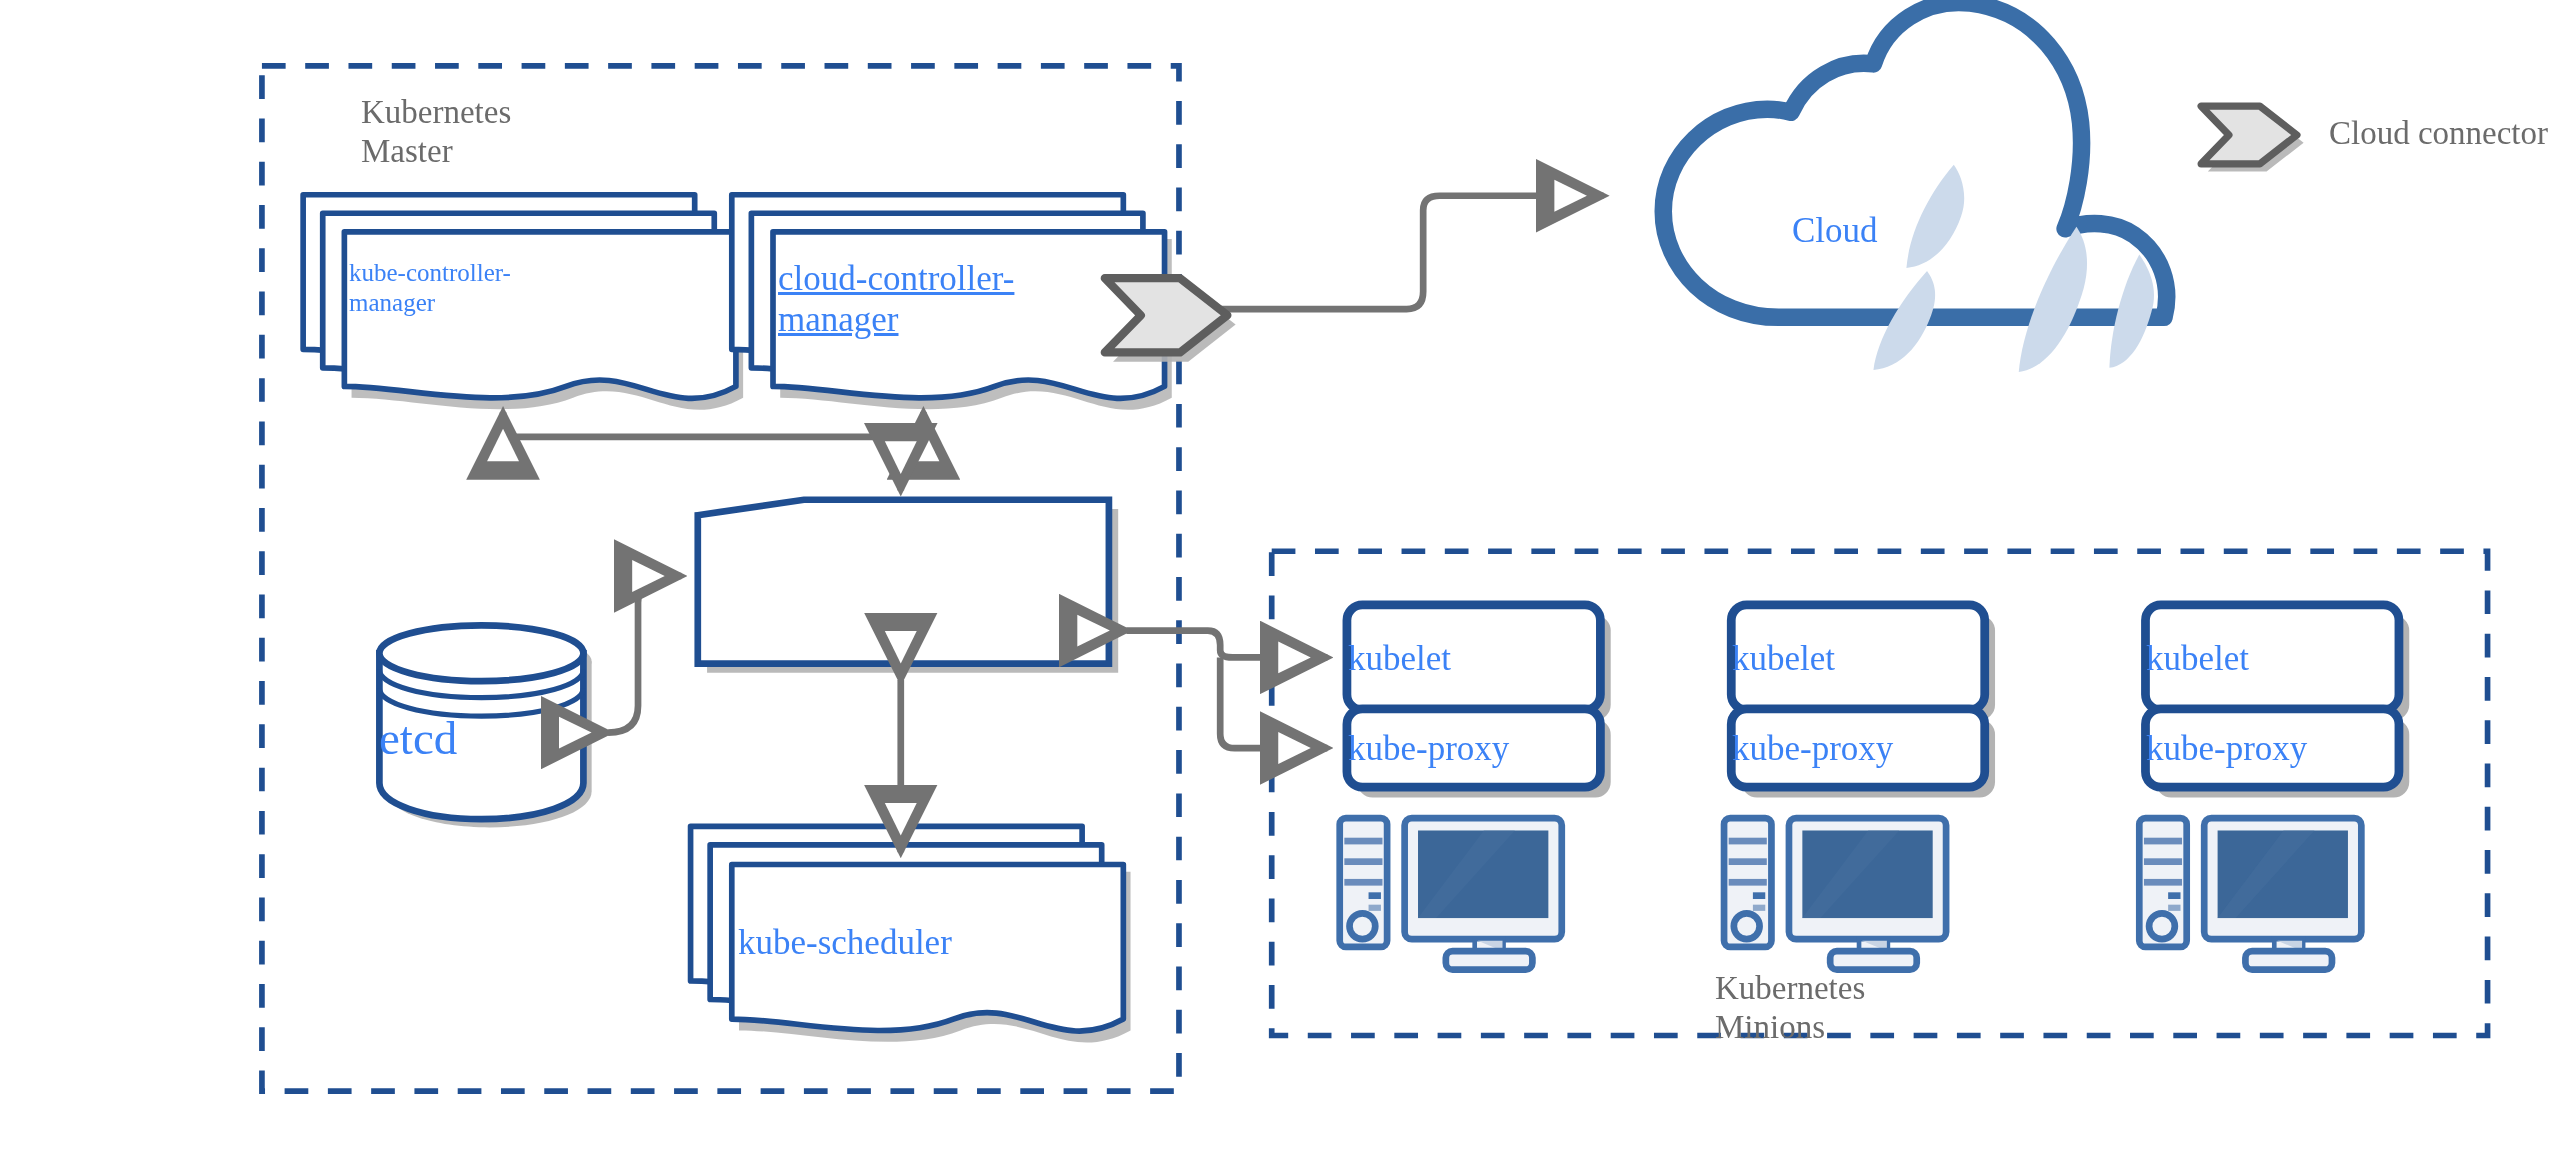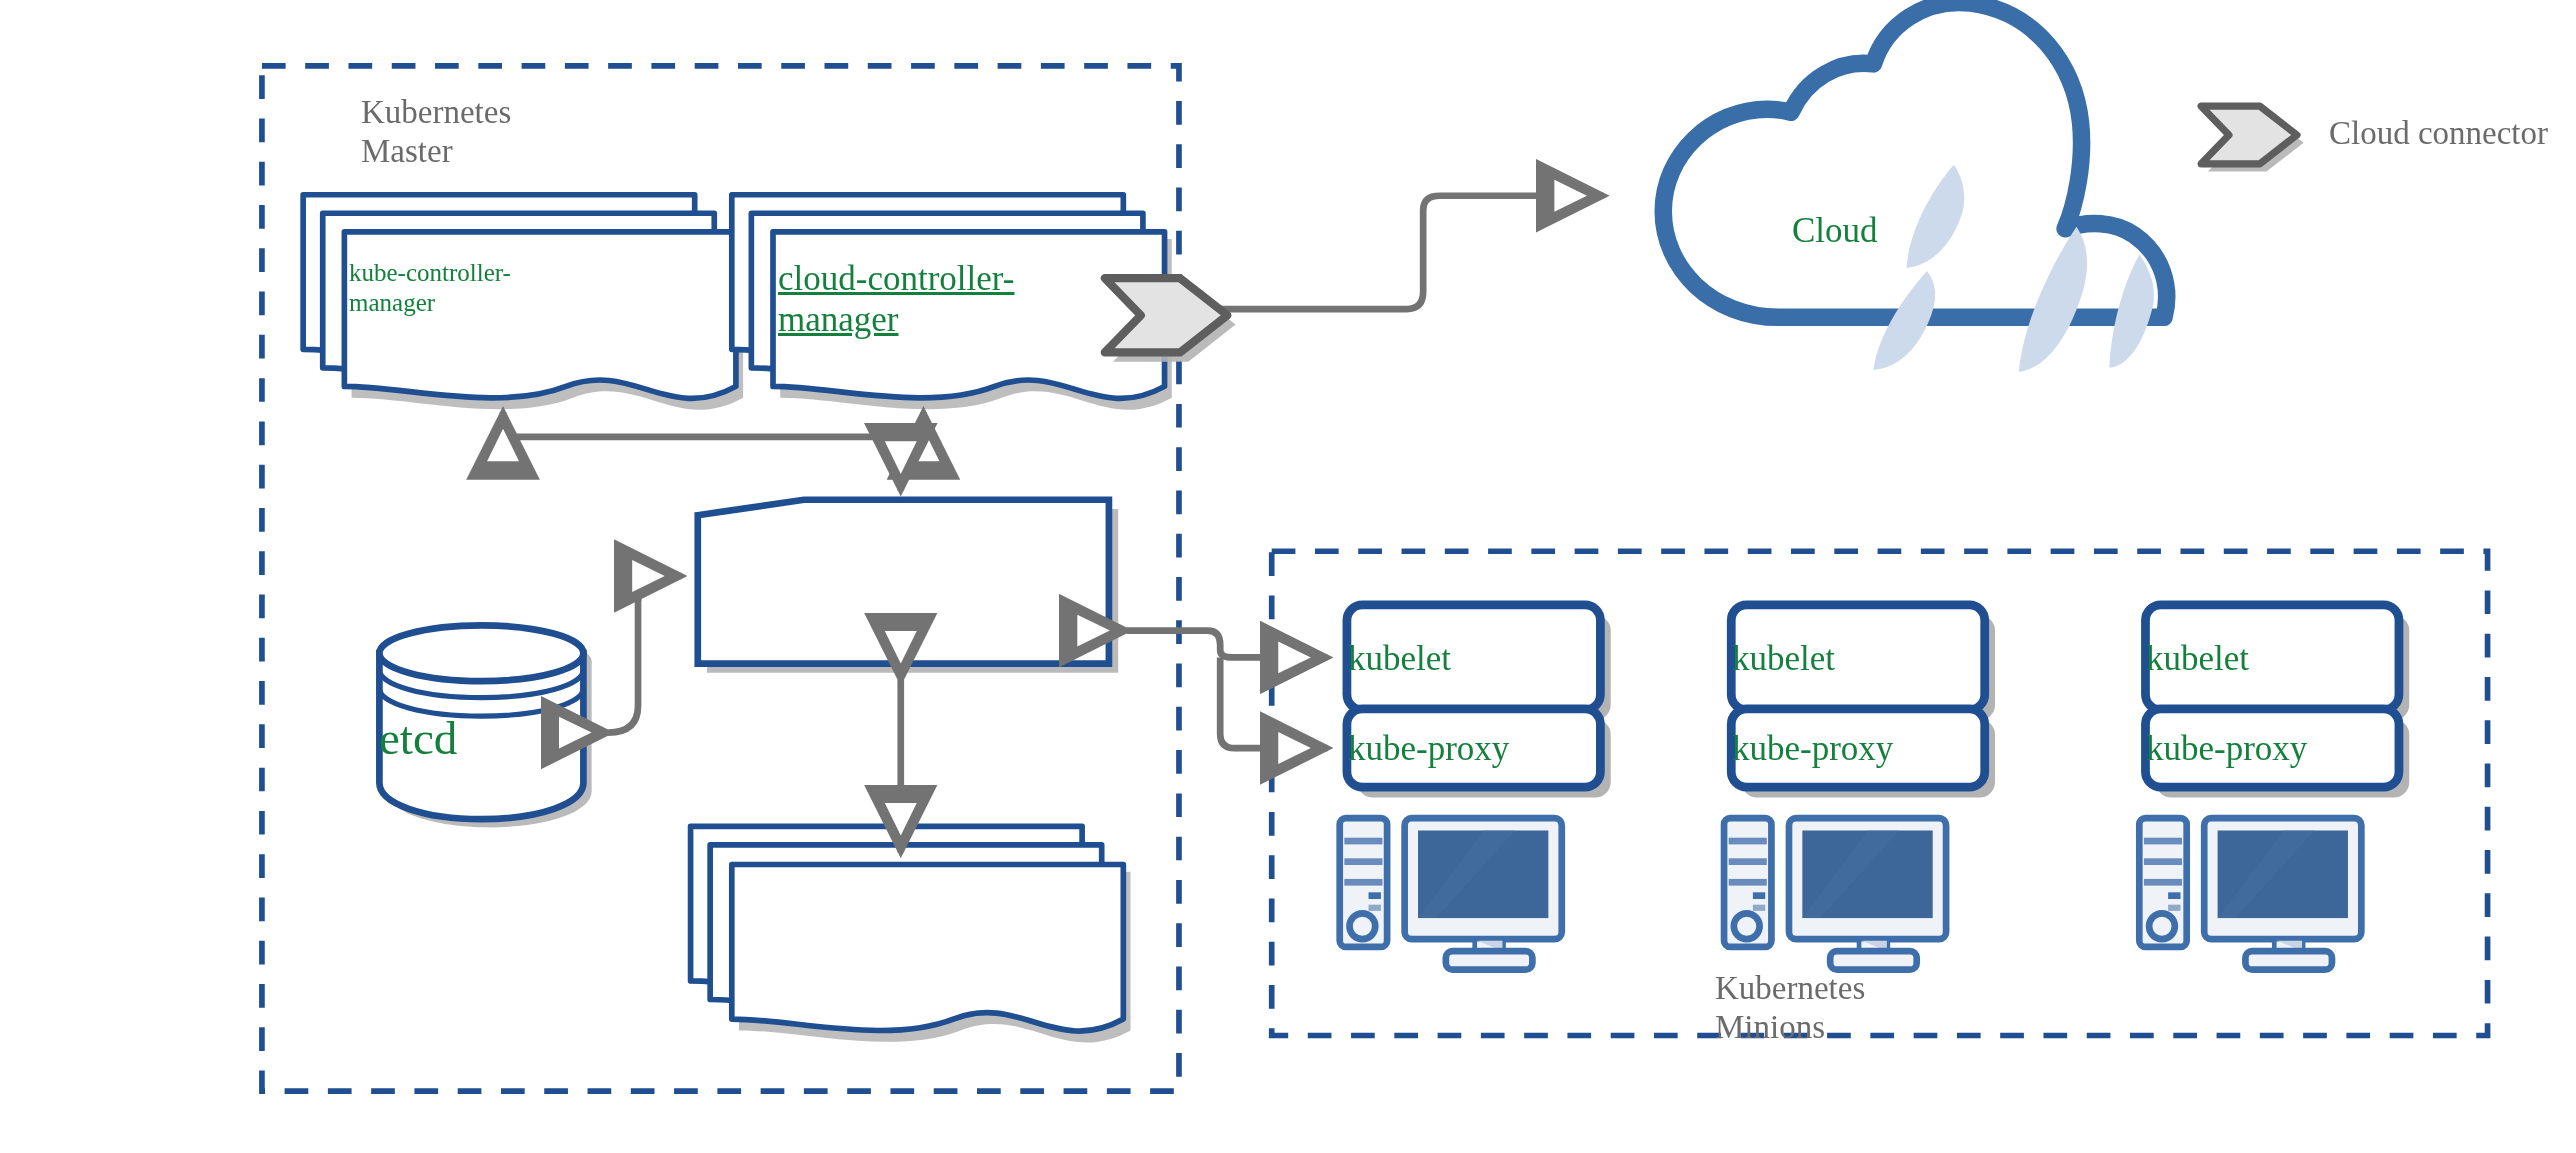--- a/index.html
+++ b/index.html
@@ -1,20 +1,20 @@
 <!DOCTYPE html>
 <html style="font-size:8.2px"><head>
 <meta charset="utf-8">
 <style>
   html,body{margin:0;padding:0;background:#ffffff;}
   body{font-family:"Liberation Serif",serif;}
   #stage{position:relative;width:2665px;height:1153px;background:#fff;overflow:hidden;}
   #stage svg{position:absolute;left:0;top:0;width:2665px;height:1153px;}
   .lbl{position:absolute;text-align:left;line-height:1.18;white-space:pre-line;}
-  .lbl-blue{color:#15803d;font-family:"Liberation Serif",serif;}
+  .lbl-blue{color:#3b82f6;font-family:"Liberation Serif",serif;}
   .lbl-gray{color:#6b6b6b;font-family:"Liberation Serif",serif;}
 </style>
 </head>
 <body>
 
 <div id="stage">
 
   <svg viewBox="0 0 5172 2238" xmlns="http://www.w3.org/2000/svg">
     <defs>
 
@@ -214,20 +214,21 @@
 
   <div class="lbl lbl-blue" style="left:349px;top:258px;width:381px;font-size:25px;">kube-controller-
 manager</div>
 
   <div class="lbl lbl-blue" style="left:778px;top:258px;width:381px;font-size:35px;text-decoration:underline;">cloud-controller-
 manager</div>
 
 
   <div class="lbl lbl-blue" style="left:379px;top:711px;width:204px;font-size:47px;">etcd</div>
 
+  <div class="lbl lbl-blue" style="left:738px;top:922px;width:381px;font-size:35px;">kube-scheduler</div>
 
   <div class="lbl lbl-blue" style="left:1792px;top:210px;width:206px;font-size:35px;">Cloud</div>
 
   <div class="lbl lbl-gray" style="left:2329px;top:114px;width:319px;font-size:33px;text-align:left;">Cloud connector</div>
 
   <div class="lbl lbl-blue" style="left:1348px;top:638px;width:251px;font-size:35px;">kubelet</div>
   <div class="lbl lbl-blue" style="left:1348px;top:728px;width:251px;font-size:35px;">kube-proxy</div>
 
   <div class="lbl lbl-blue" style="left:1732px;top:638px;width:251px;font-size:35px;">kubelet</div>
   <div class="lbl lbl-blue" style="left:1732px;top:728px;width:251px;font-size:35px;">kube-proxy</div>

